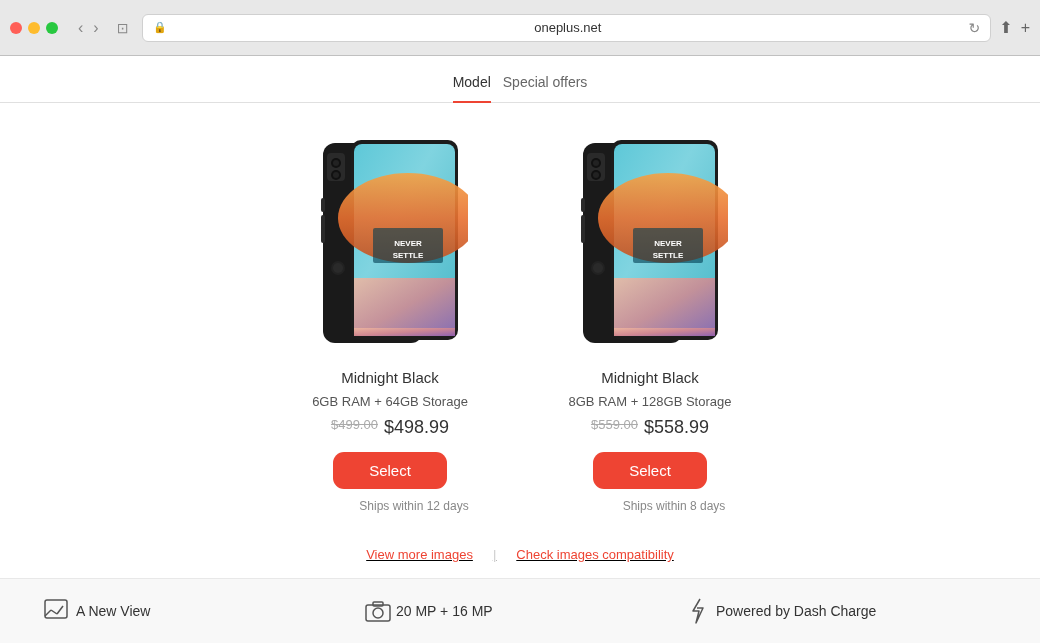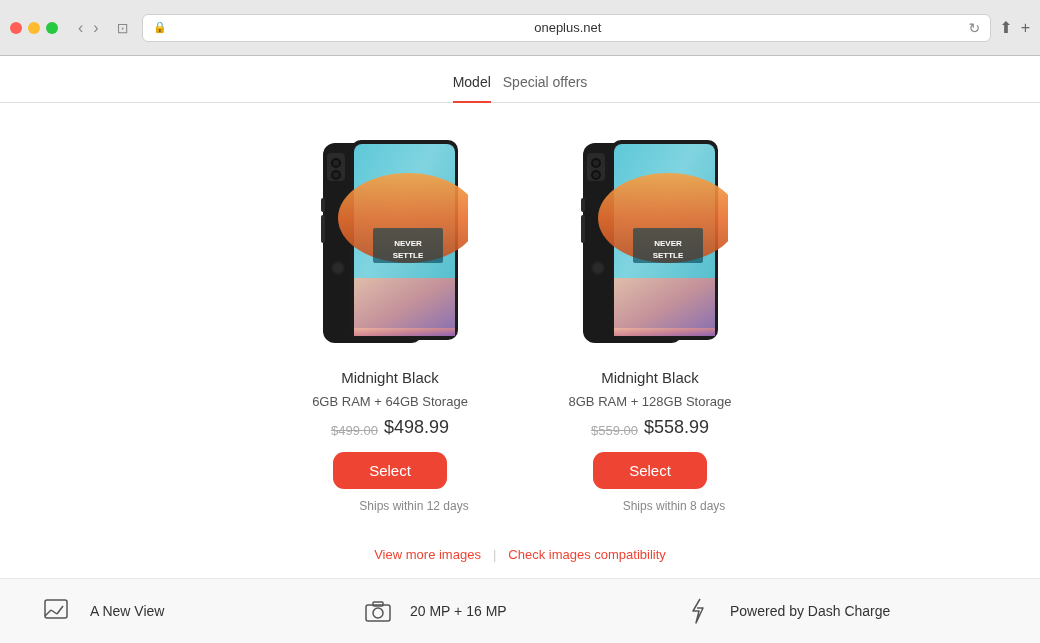--- a/index.html
+++ b/index.html
@@ -178,21 +178,21 @@
       margin-bottom: 8px;
     }
     .product-specs {
       font-size: 13px;
       color: #555;
       text-align: center;
       margin-bottom: 8px;
     }
     .pricing {
       display: flex;
-      align-items: flex-end;
+      align-items: flex-start;
       gap: 6px;
       margin-bottom: 14px;
     }
     .price-old {
       font-size: 13px;
       color: #aaa;
       text-decoration: line-through;
     }
     .price-new {
       font-size: 18px;
@@ -217,22 +217,23 @@
       color: #888;
       text-align: center;
       margin-left: 48px;
     }
 
     
     .footer-links {
       display: flex;
       justify-content: center;
       align-items: center;
-      gap: 0;
+      gap: 8px;
       padding: 10px 0 16px;
+      text-decoration: underline;
     }
     .footer-link {
       font-size: 13px;
       color: #e43;
       text-decoration: none;
       cursor: pointer;
     }
     .footer-separator {
       color: #ccc;
       margin: 0 12px;
@@ -244,21 +245,20 @@
       background: #f8f8f8;
       border-top: 1px solid #e8e8e8;
       display: flex;
       align-items: center;
       padding: 14px 40px;
       gap: 0;
     }
     .banner-item {
       display: flex;
       align-items: center;
-      gap: 14px;
       flex: 1;
     }
     .banner-icon {
       width: 36px;
       height: 36px;
       display: flex;
       align-items: center;
       justify-content: center;
       color: #555;
       font-size: 20px;

